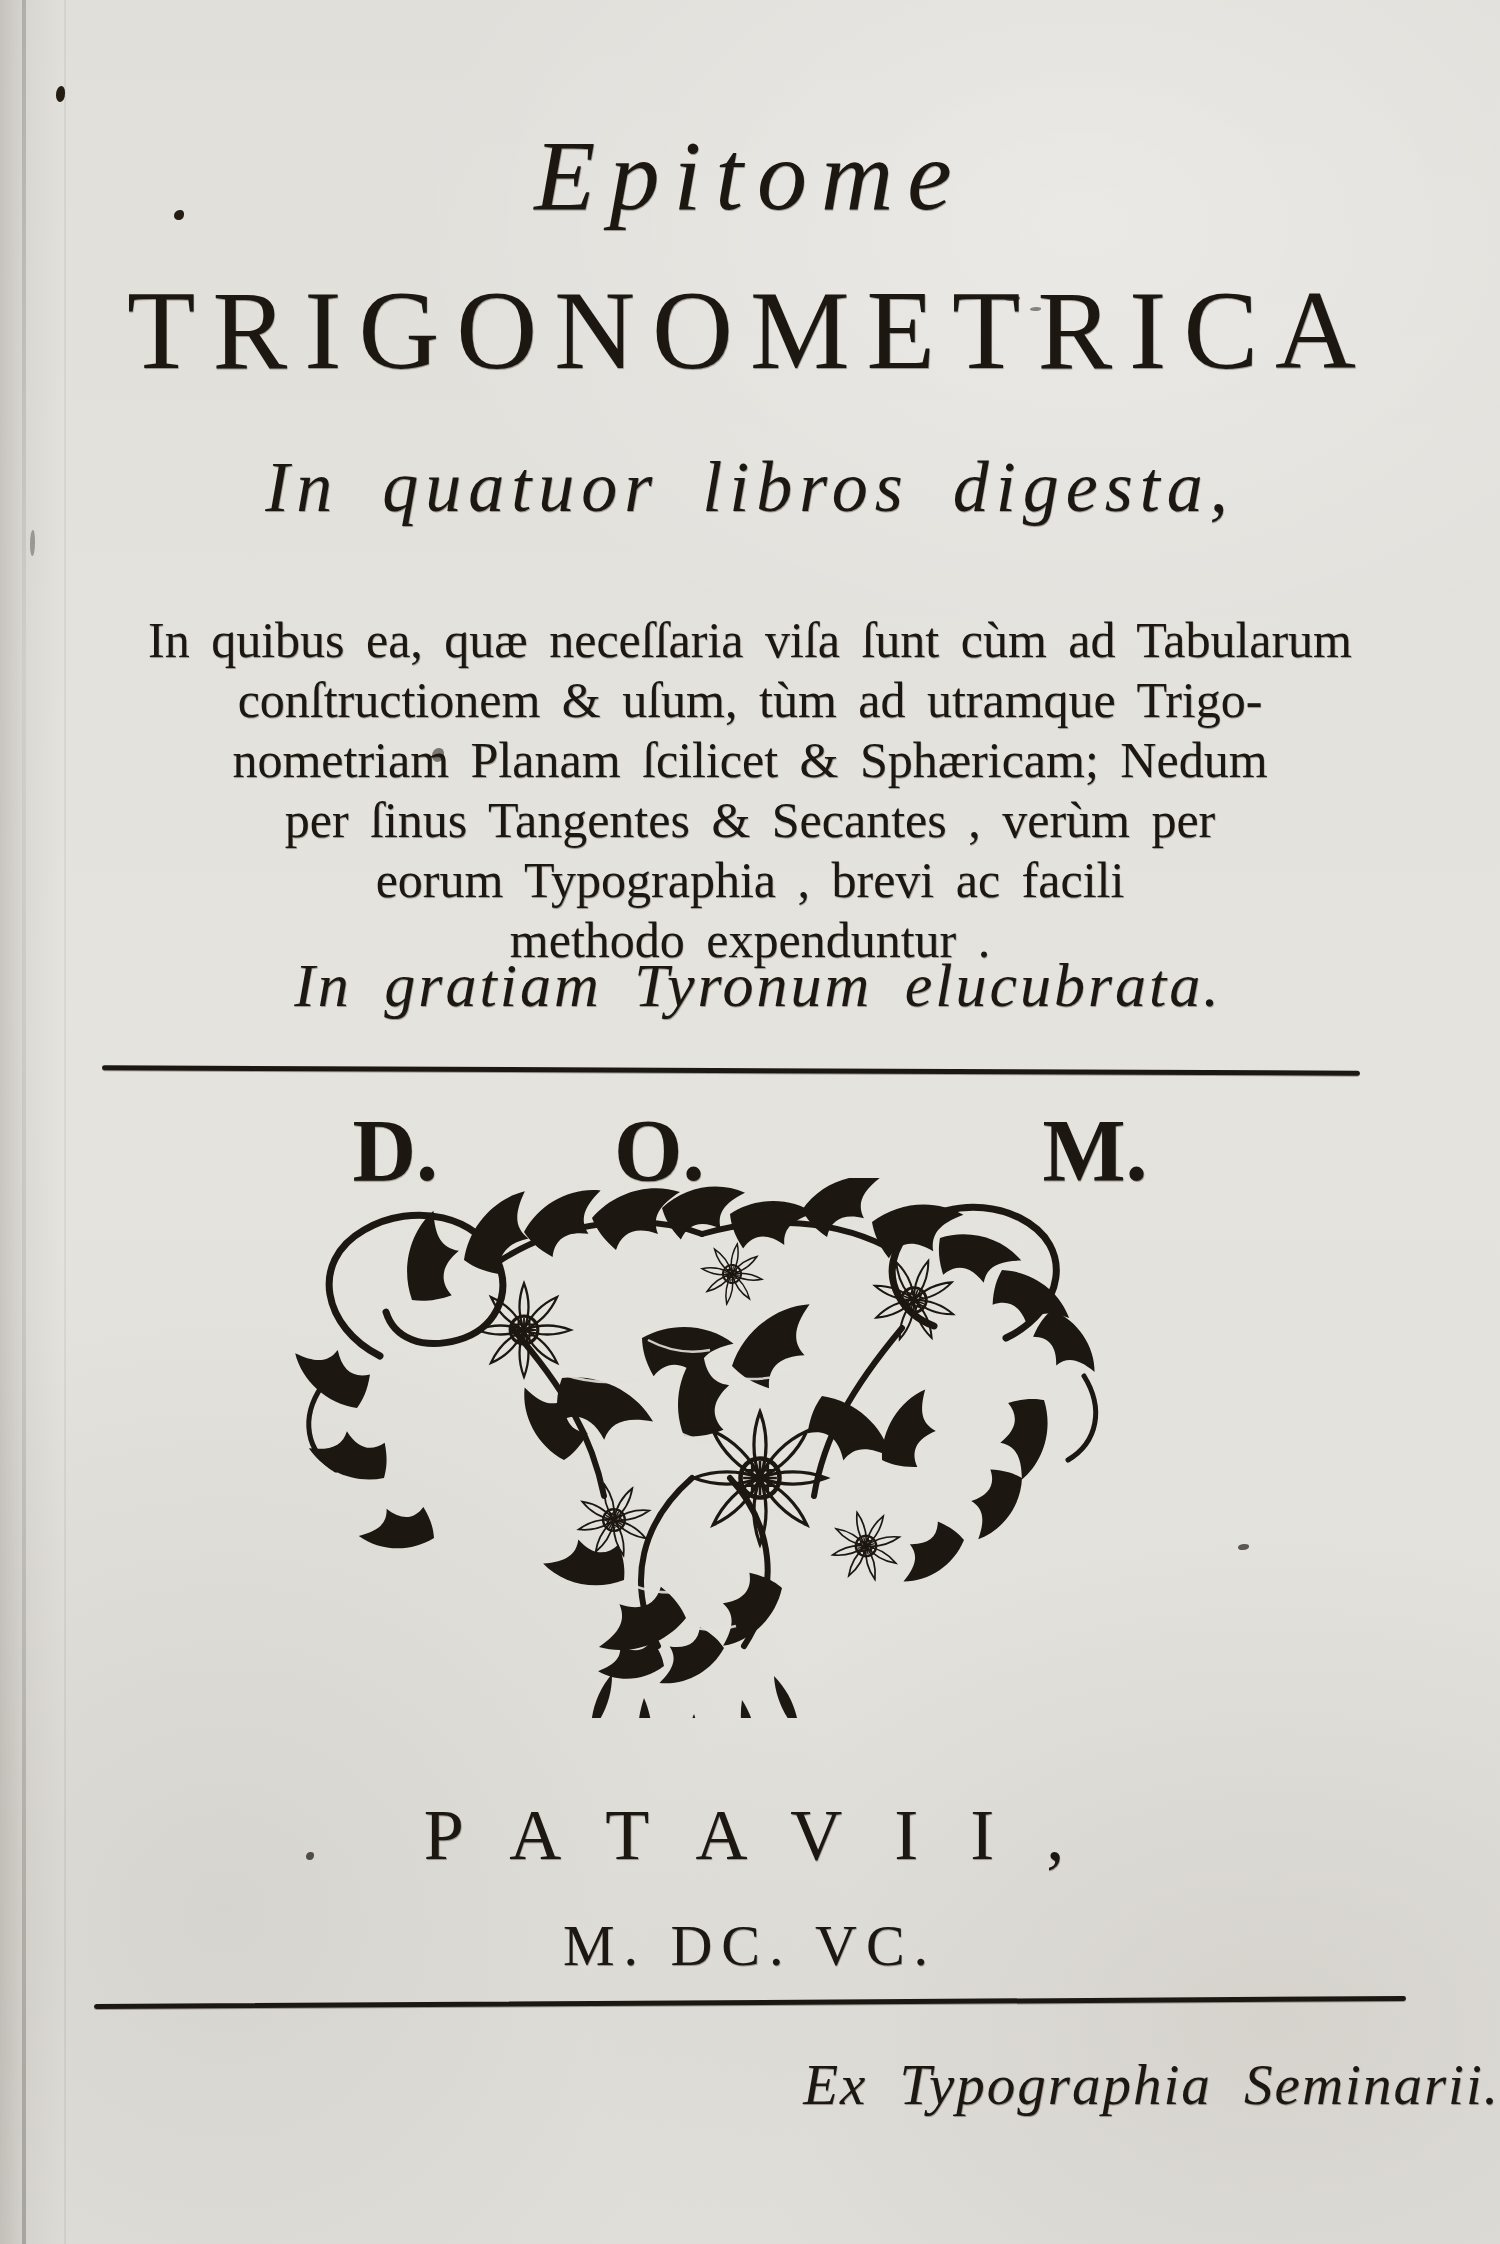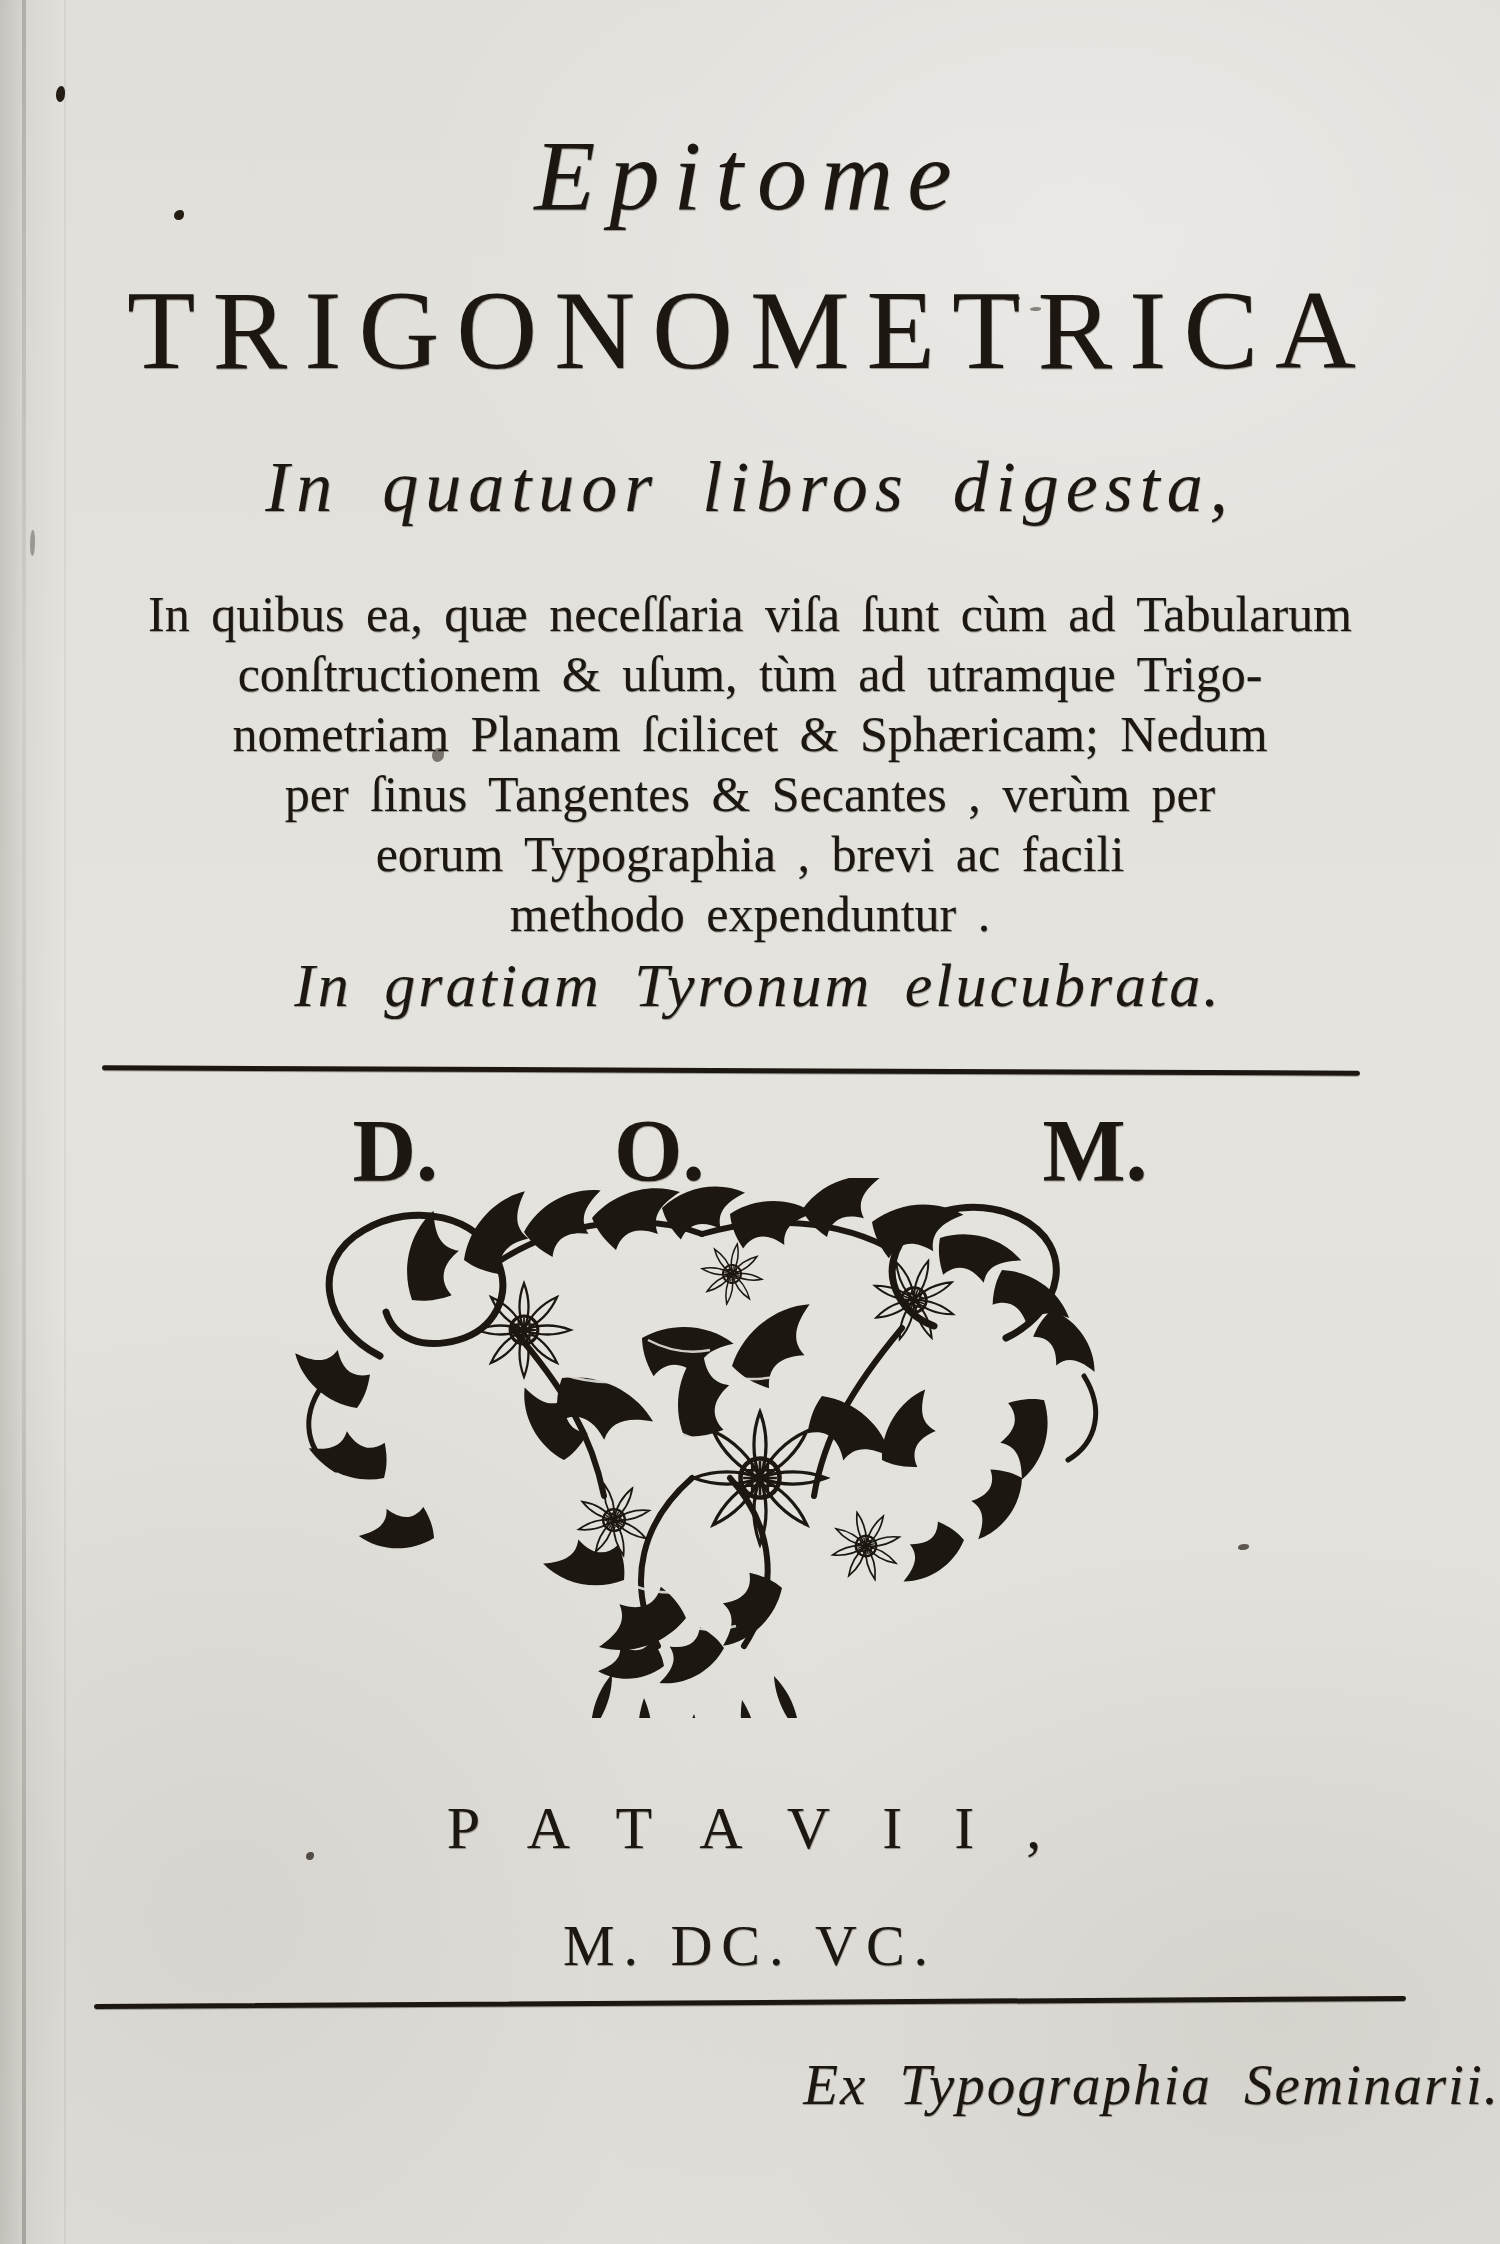--- a/index.html
+++ b/index.html
@@ -16,31 +16,31 @@
       radial-gradient(900px 900px at 15% 85%, rgba(110,104,94,.10), rgba(110,104,94,0) 70%),
       radial-gradient(1000px 700px at 85% 90%, rgba(120,112,100,.12), rgba(120,112,100,0) 70%),
       linear-gradient(90deg, rgba(86,80,72,.20) 0px, rgba(120,114,104,.08) 26px, rgba(120,114,104,0) 62px),
       linear-gradient(0deg,#e2e0db,#e5e3de 55%,#e1dfda);
   }
   .block{position:absolute;left:0;right:0;text-align:center;}
   .ink{text-shadow:0.6px 0.8px 0.7px rgba(34,27,18,.38);}
   .half-title{top:118px;font-size:100px;font-style:italic;letter-spacing:14px;}
   .main-title{top:266px;font-size:112px;letter-spacing:17px;white-space:nowrap;}
   .subtitle{top:446px;font-size:72px;font-style:italic;letter-spacing:7px;word-spacing:18px;}
-  .argument{top:584px;font-size:50px;line-height:60px;word-spacing:9px;}
+  .argument{top:610px;font-size:50px;line-height:60px;word-spacing:9px;}
   .dedication{top:950px;font-size:62px;font-style:italic;letter-spacing:3px;word-spacing:14px;padding-left:16px;}
   .rule{position:absolute;height:5px;background:#1c1711;border-radius:3px;
         box-shadow:0 1px 0 rgba(28,23,17,.35);}
   .rule-top{top:1068px;width:1258px;left:50%;transform:translateX(calc(-50% - 19px)) rotate(0.25deg);}
   .rule-bottom{top:2000px;width:1312px;left:50%;transform:translateX(calc(-50% + 0px)) rotate(-0.35deg);}
   .dom{top:1100px;font-size:88px;font-weight:bold;display:flex;justify-content:center;align-items:baseline;}
   .dom span.g1{margin-right:176px;}
   .dom span.g2{margin-right:338px;}
   .ornament-wrap{position:absolute;top:1178px;left:50%;transform:translateX(calc(-50% - 48px));}
-  .imprint-city{top:1794px;font-size:60px;letter-spacing:52px;padding-left:40px;white-space:nowrap;}
+  .imprint-city{top:1794px;font-size:72px;letter-spacing:52px;padding-left:40px;white-space:nowrap;}
   .imprint-year{top:1912px;font-size:58px;letter-spacing:9px;text-align:center;}
   .imprint-press{top:2052px;font-size:57px;font-style:italic;letter-spacing:2px;word-spacing:16px;text-align:right;}
   .crease{position:absolute;top:0;bottom:0;left:22px;width:4px;
           background:linear-gradient(rgba(40,35,28,.22),rgba(40,35,28,.05) 30%,rgba(40,35,28,.10) 60%,rgba(40,35,28,.26));}
   .crease2{position:absolute;top:0;bottom:0;left:64px;width:2px;background:rgba(60,54,45,.07);}
   .speck{position:absolute;background:#241d14;border-radius:60% 40% 55% 45%;}
 </style>
 </head>
 <body>
 

